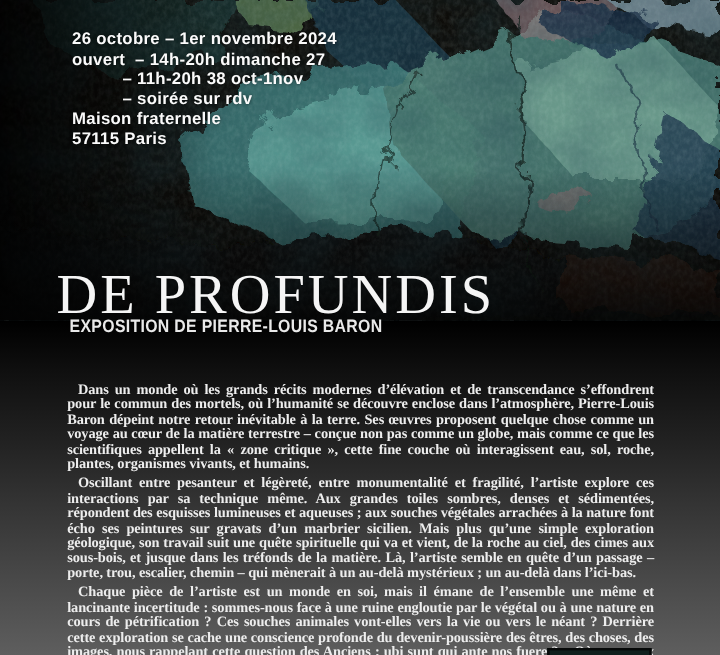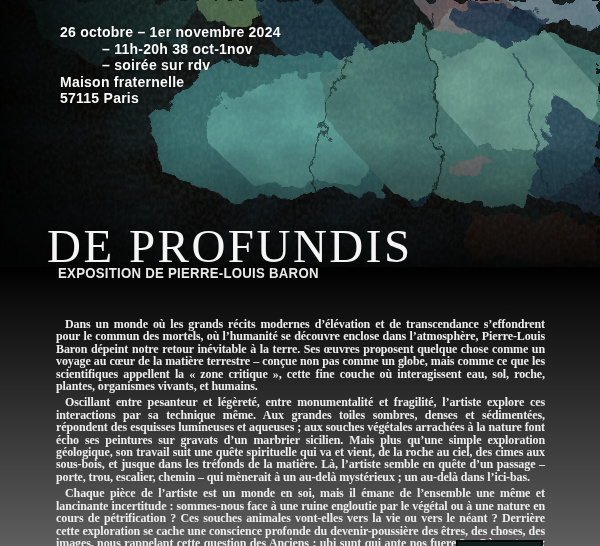--- a/index.html
+++ b/index.html
@@ -146,20 +146,21 @@
     </g>
 
     <rect x="0" y="0" width="600" height="267" filter="url(#speckle)" opacity="0.2"></rect>
     <rect x="0" y="0" width="600" height="267" filter="url(#mottle)" opacity="0.45"></rect>
     <rect x="0" y="0" width="180" height="267" fill="url(#gradL)"></rect>
     <rect x="0" y="140" width="600" height="127" fill="url(#gradB)"></rect>
   </svg>
 
   <div class="info">
     <div class="info-line">26 octobre – 1er novembre 2024</div>
+    <div class="info-line">ouvert&nbsp; – 14h-20h dimanche 27</div>
     <div class="info-line indented">– 11h-20h 38 oct-1nov</div>
     <div class="info-line indented">– soirée sur rdv</div>
     <div class="info-line">Maison fraternelle</div>
     <div class="info-line">57115 Paris</div>
   </div>
 
   <h1 class="title">DE PROFUNDIS</h1>
   <h2 class="subtitle">EXPOSITION DE PIERRE-LOUIS BARON</h2>
 
   <div class="body-text">

